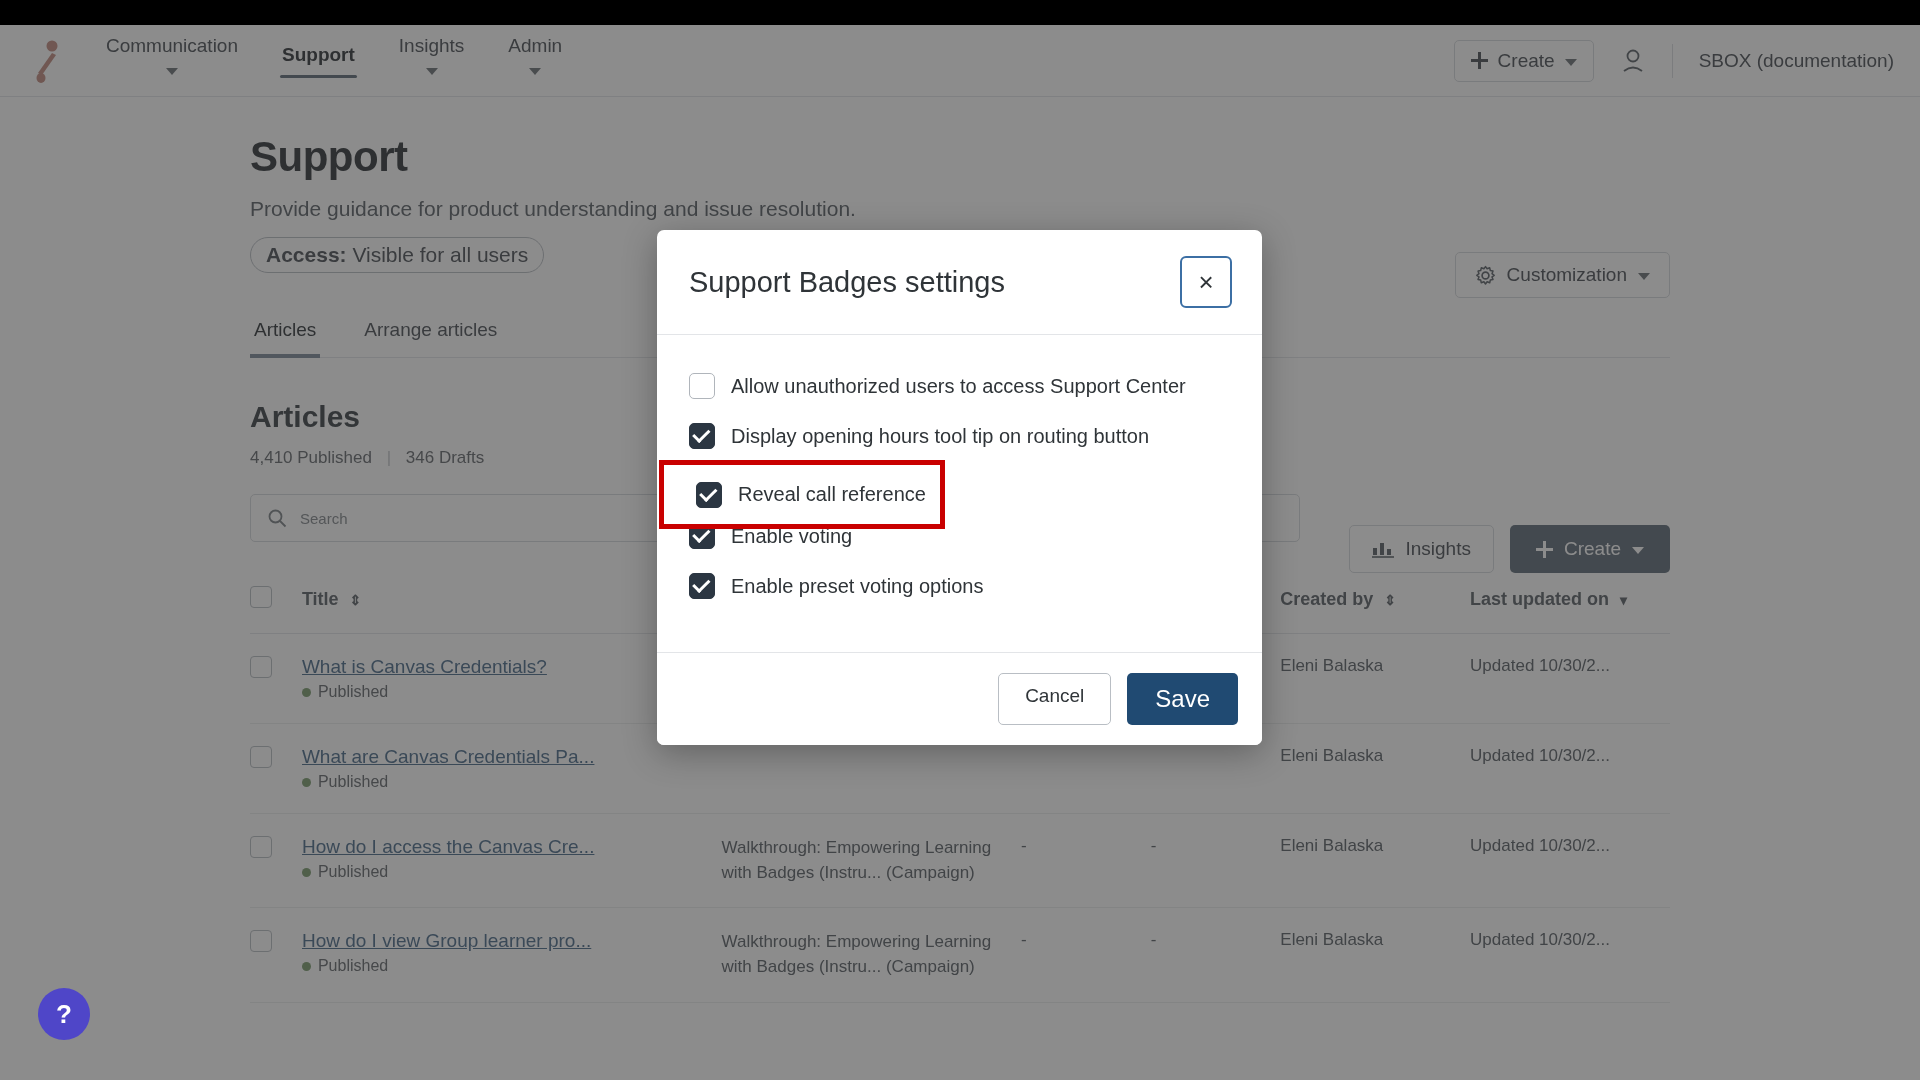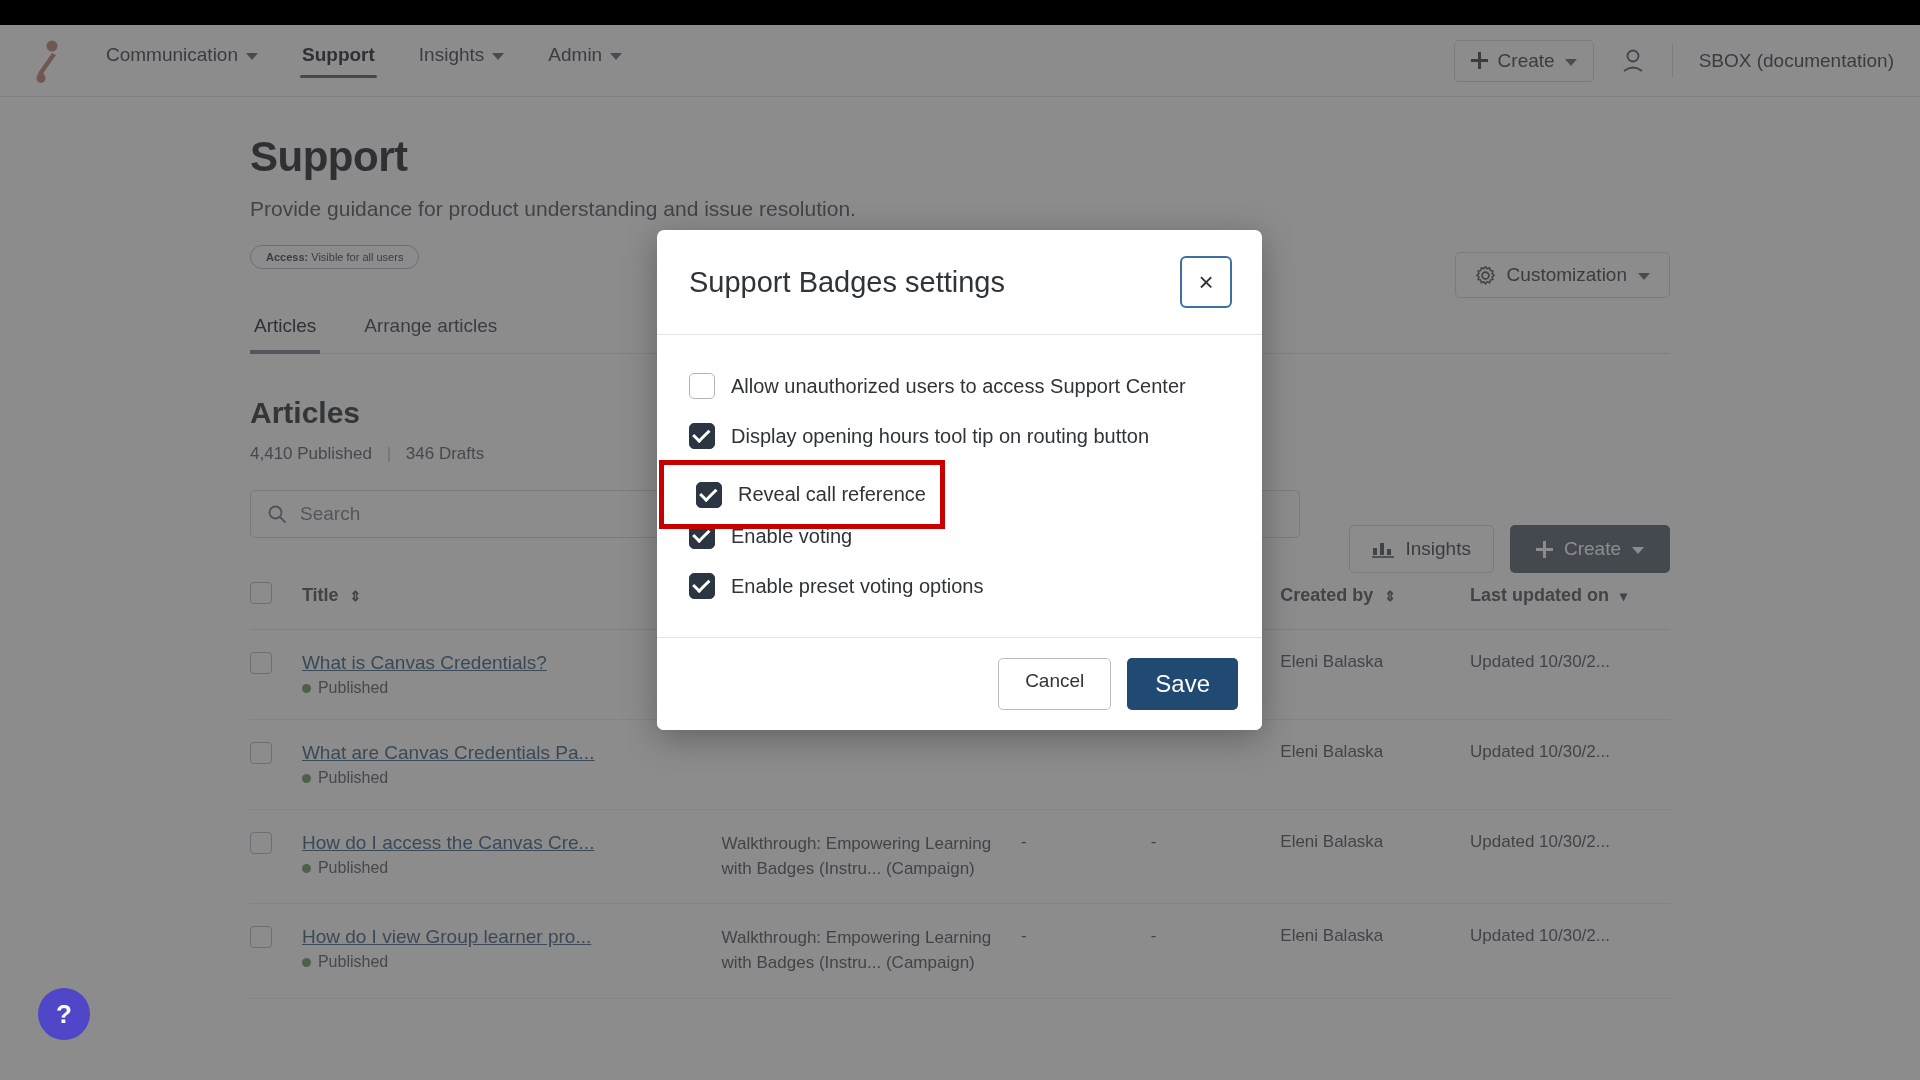--- a/index.html
+++ b/index.html
@@ -47,20 +47,21 @@
   }
   .nav-items { display: flex; align-items: center; gap: 40px; margin-left: 8px; }
   .nav-item {
     position: relative;
     font-size: 19px;
     color: #4a4f55;
     padding: 6px 2px 18px 2px;
     display: flex; align-items: center; gap: 8px;
     cursor: pointer;
     white-space: nowrap;
+    flex-direction: column;
   }
   .nav-item.active { color: #2f3438; font-weight: 600; }
   .nav-item.active::after {
     content: ""; position: absolute; left: 0; right: 0; bottom: 6px;
     height: 3px; background: #5e6b78; border-radius: 2px;
   }
   .caret { display: inline-block; width: 0; height: 0;
     border-left: 6px solid transparent; border-right: 6px solid transparent;
     border-top: 7px solid #6c7277; margin-top: 3px; }
   .nav-right {
@@ -83,23 +84,23 @@
   .person-icon { margin: 0 26px; cursor: pointer; display:flex; }
   .nav-divider { width:1px; height:34px; background:#d9dcdf; }
   .org-name { font-size: 19px; color: #4a4f55; padding-left: 26px; cursor: pointer; white-space: nowrap;}
 
   
   #main { padding: 36px 0 0 0; position: relative; }
   .content-inner { padding: 0 250px 0 250px; }
   .page-title { font-size: 42px; font-weight: 700; color: #2f3438; letter-spacing: -0.5px; }
   .page-sub { font-size: 21px; color: #5a6066; margin-top: 16px; }
   .access-pill {
-    display: inline-block; margin-top: 24px;
+    display: inline-block; margin-top: 16px;
     border: 1px solid #b9bec4; border-radius: 20px;
-    padding: 5px 15px; font-size: 11px; color: #4a4f55;
+    padding: 5px 15px; font-size: 21px; color: #4a4f55;
   }
   .access-pill b { font-weight: 700; }
 
   .customization-btn {
     position: absolute; right: 250px; top: 155px;
     display: flex; align-items: center; gap: 11px;
     border: 1px solid #d6d9dd; border-radius: 5px;
     padding: 11px 19px; font-size: 19px; color: #4a4f55; background: #fff;
     cursor: pointer;
   }
@@ -122,21 +123,21 @@
   .section-title { font-size: 30px; font-weight: 700; color: #3a4046; margin-top: 42px; }
   .counts { font-size: 17px; color: #65696e; margin-top: 14px; }
   .counts .sep { color:#c3c6ca; margin: 0 10px; }
 
   .search-box {
     margin-top: 26px; width: 1050px; height: 48px;
     border: 1px solid #d6d9dd; border-radius: 5px;
     display: flex; align-items: center; gap: 13px; padding: 0 16px;
     background: #fff;
   }
-  .search-ph { font-size: 19px; color: #83888d; }
+  .search-ph { font-size: 15px; color: #83888d; }
 
   .list-actions { position: absolute; right: 250px; top: 428px; display: flex; gap: 16px; }
   .insights-btn {
     display:flex; align-items:center; gap:11px;
     border:1px solid #d6d9dd; border-radius:5px; background:#fff;
     padding: 12px 22px; font-size:19px; color:#4a4f55; cursor:pointer;
   }
   .create-btn {
     display:flex; align-items:center; gap:11px;
     border:none; border-radius:5px; background:#5e6b78;
@@ -227,20 +228,21 @@
     border: 5px solid #c90000;
     background: #fff;
     box-sizing: border-box;
     display:flex; align-items:center; gap:16px;
     padding-left: 32px;
   }
   .modal-foot {
     border-top: 1px solid #e3e5e8;
     padding: 20px 24px; display:flex; justify-content:flex-end; gap: 16px;
     background:#fff;
+    margin-top:15px;
   }
   .btn-cancel {
     border:1px solid #b9bec4; background:#fff; border-radius:5px;
     padding: 11px 26px; font-size: 19px; color:#2f3438; cursor:pointer;
   }
   .btn-save {
     border:none; background:#204a72; border-radius:5px;
     padding: 12px 28px; font-size: 24px; color:#fff; cursor:pointer;
   }
 </style>

